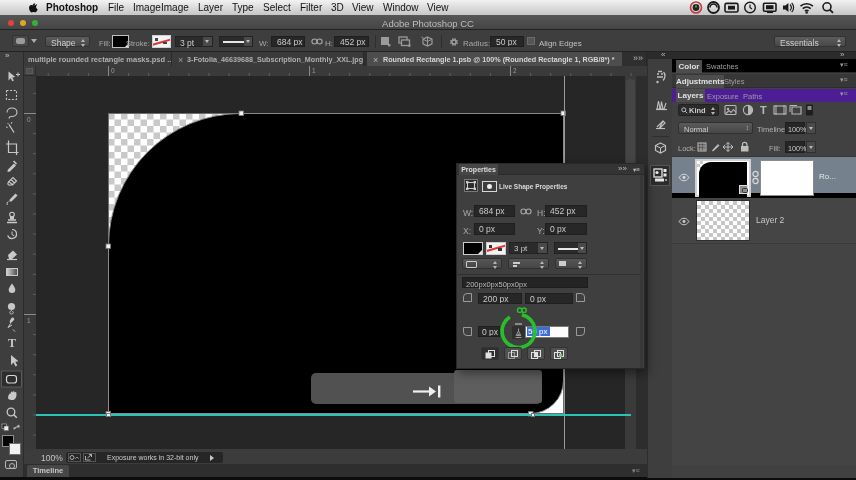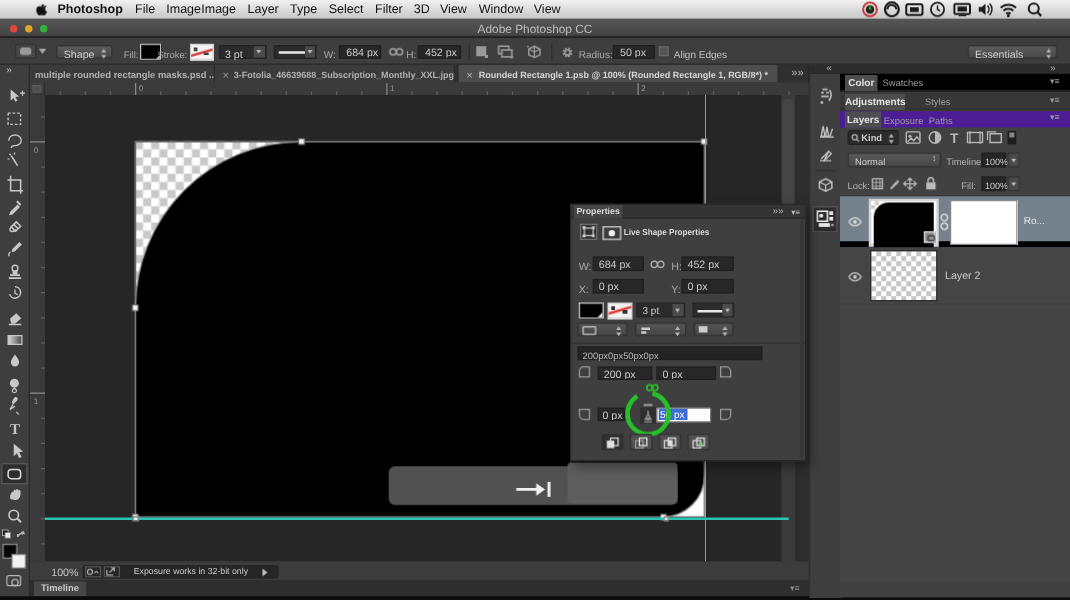--- a/index.html
+++ b/index.html
@@ -359,21 +359,21 @@
 <div class="abs" id="rpanel" style="left:672px;top:59px;width:184px;height:419px;background:#414141;">
 
   <div class="abs" style="left:0;top:0;width:184px;height:14px;background:#000000;border-bottom:1px solid #2c2c2c;box-sizing:border-box;">
     <div class="abs" style="left:4px;top:1px;width:26px;height:13px;background:rgba(78,78,78,.99);font-size:8px;font-weight:bold;color:#e2e2e2;text-align:center;line-height:13px;">Color</div>
     <div class="abs" style="left:34px;top:3px;font-size:7.5px;color:#9d9d9d;">Swatches</div>
     <div class="abs" style="left:168px;top:2px;font-size:7px;color:#999;">▾≡</div>
   </div>
 
   <div class="abs" style="left:0;top:15px;width:184px;height:14px;background:#373737;border-bottom:1px solid #2c2c2c;box-sizing:border-box;">
     <div class="abs" style="left:4px;top:1px;width:48px;height:13px;background:rgba(78,78,78,.99);font-size:8px;font-weight:bold;color:#e2e2e2;text-align:center;line-height:13px;">Adjustments</div>
-    <div class="abs" style="left:68px;top:3px;font-size:7.5px;color:#9d9d9d;">Styles</div>
+    <div class="abs" style="left:52px;top:3px;font-size:7.5px;color:#9d9d9d;">Styles</div>
     <div class="abs" style="left:168px;top:2px;font-size:7px;color:#999;">▾≡</div>
   </div>
 
   <div class="abs" style="left:0;top:30px;width:184px;height:13px;background:#4c1d95;">
     <div class="abs" style="left:4px;top:0px;width:29px;height:13px;background:rgba(78,78,78,.99);font-size:8px;font-weight:bold;color:#e2e2e2;text-align:center;line-height:13px;">Layers</div>
     <div class="abs" style="left:35px;top:2.5px;font-size:7.5px;color:#9d9d9d;">Exposure</div>
     <div class="abs" style="left:71px;top:2.5px;font-size:7.5px;color:#9d9d9d;">Paths</div>
     <div class="abs" style="left:168px;top:1px;font-size:7px;color:#999;">▾≡</div>
   </div>
 
@@ -543,21 +543,21 @@
     <div class="abs" style="left:4px;top:2.5px;width:7px;height:2px;background:#ccc;"></div>
     <div class="abs" style="left:4px;top:5.5px;width:4px;height:2px;background:#ccc;"></div>
     <div class="ud" style="right:3px;top:1.5px;"></div>
   </div>
   <div class="abs" style="left:98px;top:94px;width:32px;height:11px;background:linear-gradient(#565656,#464646);border:1px solid #303030;border-radius:2px;box-sizing:border-box;">
     <div class="abs" style="left:3px;top:2px;width:7px;height:5px;background:#ccc;"></div>
     <div class="ud" style="right:3px;top:1.5px;"></div>
   </div>
   <div class="abs" style="left:0;top:109.5px;width:187px;height:1px;background:#303030;"></div>
 
-  <div class="abs" style="left:5px;top:113px;width:148px;height:11px;background:#242424;border:1px solid #1d1d1d;box-sizing:border-box;">
+  <div class="abs" style="left:5px;top:113px;width:126px;height:11px;background:#242424;border:1px solid #1d1d1d;box-sizing:border-box;">
     <div class="abs" style="left:3px;top:1.5px;font-size:7.5px;color:#b8b8b8;">200px0px50px0px</div>
   </div>
 
   <div class="abs" style="left:6px;top:129px;width:9px;height:9px;border:1.5px solid #9a9a9a;border-top-left-radius:4px;box-sizing:border-box;"></div>
   <div class="fld" style="left:21px;top:129px;width:44px;height:11px;box-sizing:border-box;"><span style="margin-left:4px;">200 px</span></div>
   <div class="fld" style="left:68px;top:129px;width:48px;height:11px;box-sizing:border-box;"><span style="margin-left:4px;">0 px</span></div>
   <div class="abs" style="left:119px;top:129px;width:9px;height:9px;border:1.5px solid #9a9a9a;border-top-right-radius:4px;box-sizing:border-box;"></div>
 
   <div class="abs" style="left:6px;top:163px;width:9px;height:9px;border:1.5px solid #9a9a9a;border-bottom-left-radius:4px;box-sizing:border-box;"></div>
   <div class="fld" style="left:21px;top:162px;width:22px;height:11px;box-sizing:border-box;"><span style="margin-left:3px;">0 px</span></div>

